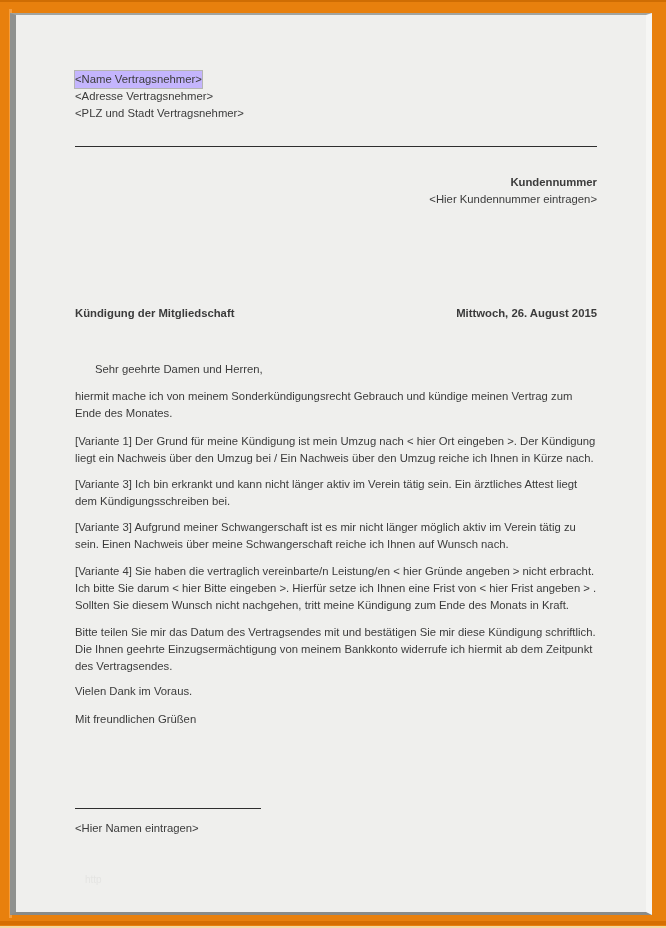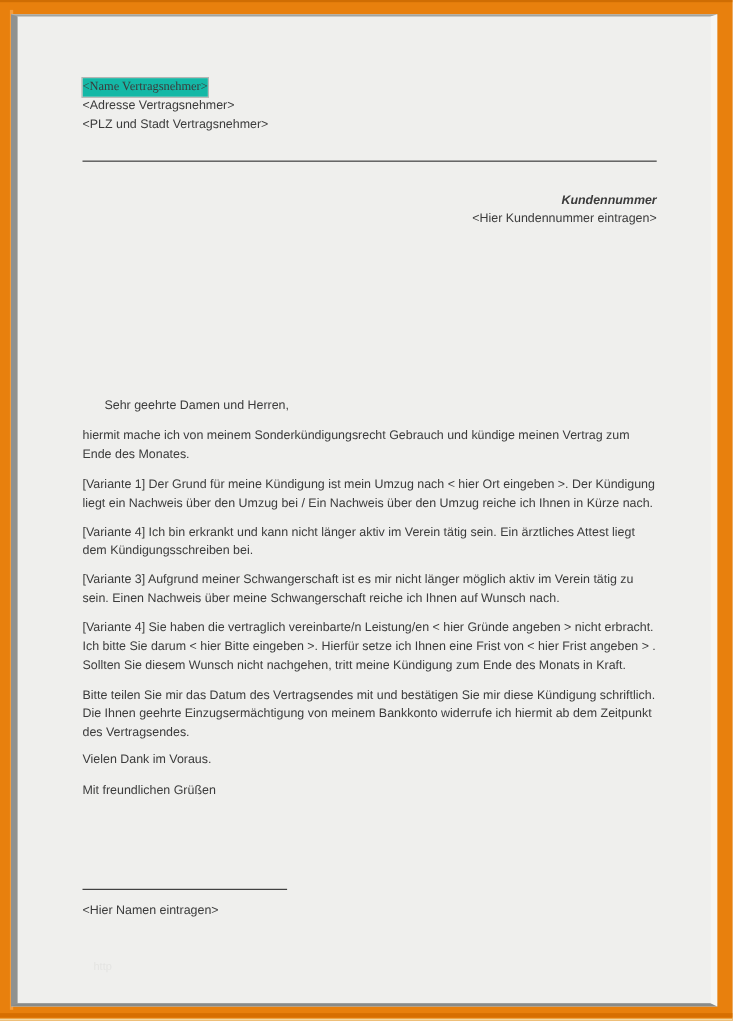--- a/index.html
+++ b/index.html
@@ -32,32 +32,31 @@
     position: absolute;
     left: 59px; right: 49px; top: 0; bottom: 0;
     font-size: 11.3px;
     line-height: 17px;
     color: #3b3b3b;
   }
   .abs { position: absolute; left: 0; right: 0; }
 
   .sender-line { white-space: nowrap; }
   .hl {
-    background: #14b8a6;
+    background: #c4b5fd;
     outline: 1px solid #b5b5b3;
     display: inline-block;
-    font-family: Liberation Serif, serif;
   }
   .rule {
     position: absolute; left: 0; width: 522px; height: 0;
     border-top: 1.4px solid #2e2e2e;
   }
   .recipient { text-align: left; }
   .customer { position: absolute; right: 0; top: 159px; text-align: right; }
-  .customer .label { font-weight: bold; font-style: italic; }
+  .customer .label { font-weight: bold; }
 
   .subject-row {
     display: flex; justify-content: space-between;
     font-weight: bold;
   }
   .para { width: 522px; }
   .sig-rule {
     position: absolute; left: 0; width: 186px; height: 0;
     border-top: 1.2px solid #2e2e2e;
   }
@@ -84,26 +83,30 @@
     </div>
 
     <div class="rule" style="top:131px;"></div>
 
 
     <div class="customer">
       <div class="label">Kundennummer</div>
       <div>&lt;Hier Kundennummer eintragen&gt;</div>
     </div>
 
+    <div class="abs subject-row" style="top:290px;">
+      <span>Kündigung der Mitgliedschaft</span>
+      <span>Mittwoch, 26. August 2015</span>
+    </div>
 
     <div class="abs" style="top:346px;margin-left:20px;">Sehr geehrte Damen und Herren,</div>
 
     <div class="abs para" style="top:373px;">hiermit mache ich von meinem Sonderkündigungsrecht Gebrauch und kündige meinen Vertrag zum Ende des Monates.</div>
     <div class="abs para" style="top:418px;">[Variante 1] Der Grund für meine Kündigung ist mein Umzug nach  &lt; hier Ort eingeben &gt;. Der Kündigung liegt ein Nachweis über den Umzug bei / Ein Nachweis über den Umzug reiche ich Ihnen in Kürze nach.</div>
-    <div class="abs para" style="top:461px;">[Variante 4] Ich bin erkrankt und kann nicht länger aktiv im Verein tätig sein. Ein ärztliches Attest liegt dem Kündigungsschreiben bei.</div>
+    <div class="abs para" style="top:461px;">[Variante 3] Ich bin erkrankt und kann nicht länger aktiv im Verein tätig sein. Ein ärztliches Attest liegt dem Kündigungsschreiben bei.</div>
     <div class="abs para" style="top:504px;">[Variante 3] Aufgrund meiner Schwangerschaft ist es mir nicht länger möglich aktiv im Verein tätig zu sein. Einen Nachweis über meine Schwangerschaft reiche ich Ihnen auf Wunsch nach.</div>
     <div class="abs para" style="top:548px;">[Variante 4] Sie haben die vertraglich vereinbarte/n Leistung/en &lt; hier Gründe angeben &gt; nicht erbracht. Ich bitte Sie darum &lt; hier Bitte eingeben &gt;. Hierfür setze ich Ihnen eine Frist von &lt; hier Frist angeben &gt; . Sollten Sie diesem Wunsch nicht nachgehen, tritt meine Kündigung zum Ende des Monats in Kraft.</div>
     <div class="abs para" style="top:609px;">Bitte teilen Sie mir das Datum des Vertragsendes mit und bestätigen Sie mir diese Kündigung schriftlich. Die Ihnen  geehrte Einzugsermächtigung von meinem Bankkonto widerrufe ich hiermit ab dem Zeitpunkt des Vertragsendes.</div>
 
     <div class="abs" style="top:668px;">Vielen Dank im Voraus.</div>
     <div class="abs" style="top:696px;">Mit freundlichen Grüßen</div>
 
     <div class="sig-rule" style="top:793px;"></div>
     <div class="abs" style="top:805px;">&lt;Hier Namen eintragen&gt;</div>
 

